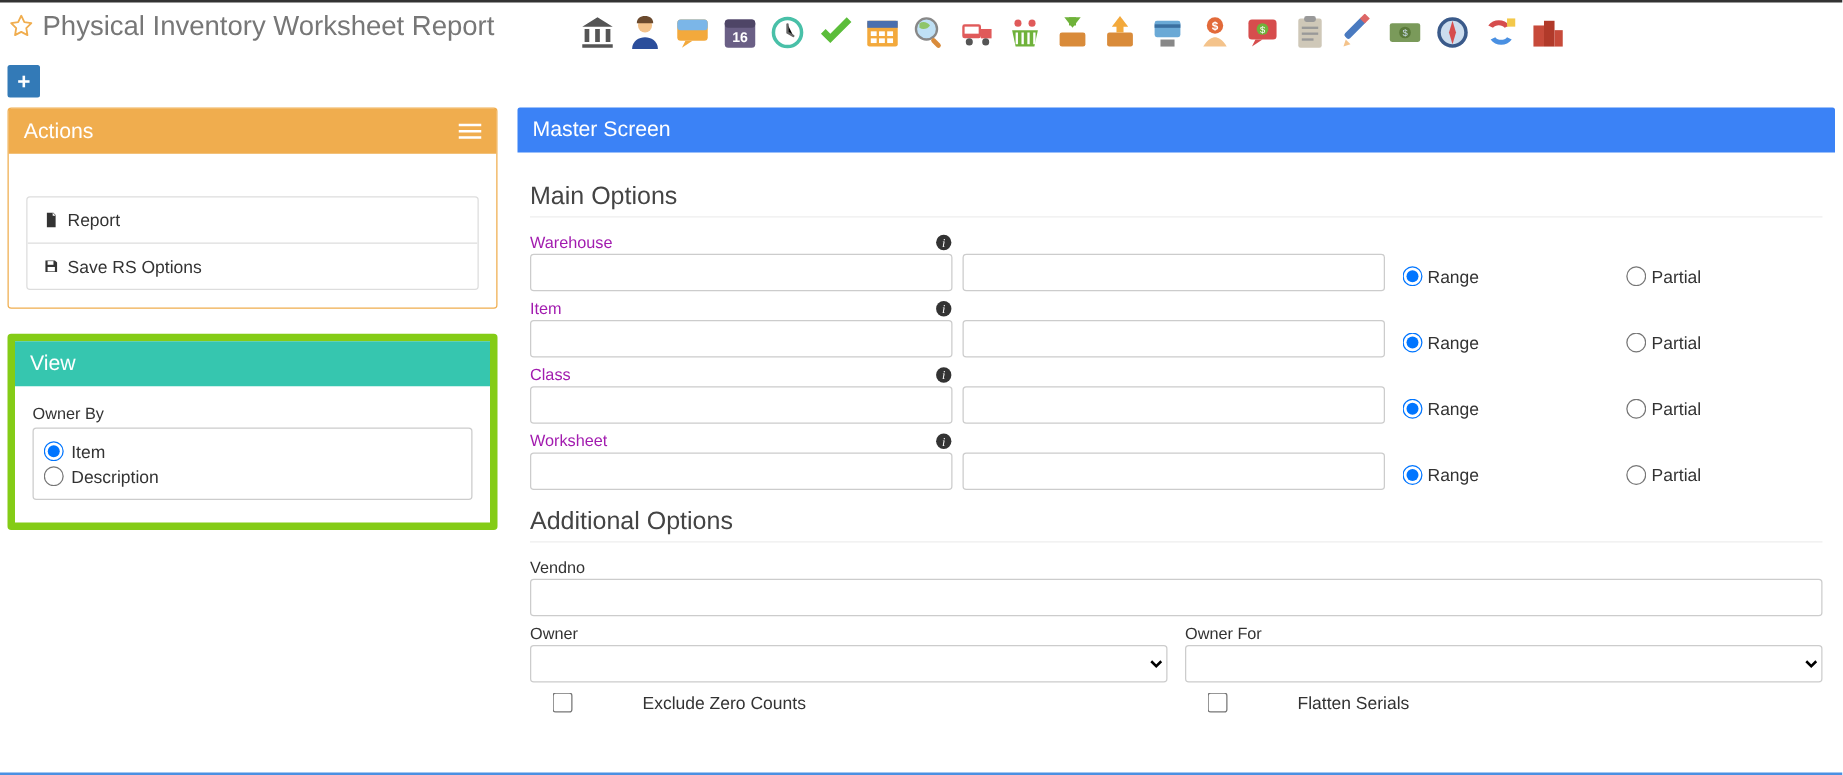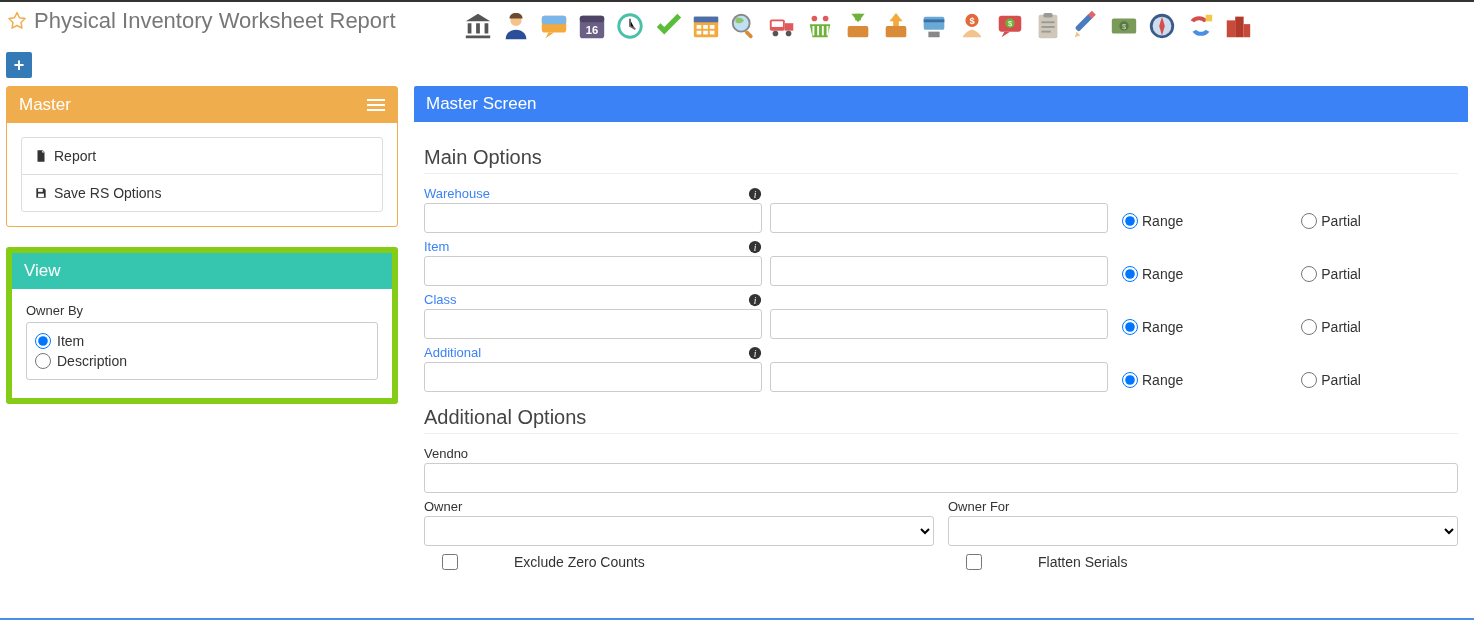--- a/index.html
+++ b/index.html
@@ -20,21 +20,21 @@
   .plus-btn { width: 26px; height: 26px; background:#337ab7; color:#fff; display:flex; align-items:center; justify-content:center; margin: 10px 0 8px 6px; border-radius:2px; cursor:pointer; font-size:18px; font-weight:700; }
 
   .layout { display:flex; gap:16px; padding: 0 6px 12px 6px; align-items:flex-start; }
 
   .sidebar { width: 392px; flex: 0 0 392px; }
   .panel { border-radius:3px; margin-bottom: 20px; }
   .actions-panel { border:1px solid #f0ad4e; }
   .actions-hdr { background:#f0ad4e; color:#fff; padding:8px 12px; font-size:17px; display:flex; align-items:center; justify-content:space-between; }
   .menu-icon { display:flex; flex-direction:column; gap:3px; }
   .menu-icon span { display:block; width:18px; height:2px; background:#fff; }
-  .actions-body { padding: 14px; }
+  .actions-body { padding: 14px; margin-top: 20px; }
   .list-group { border:1px solid #ddd; border-radius:3px; overflow:hidden; }
   .list-item { padding:10px 12px; border-top:1px solid #ddd; cursor:pointer; display:flex; align-items:center; gap:6px; color:#333; }
   .list-item:first-child { border-top:none; }
   .li-icon svg { width:14px; height:14px; display:block; fill:#333; }
 
   .view-panel { border:6px solid #84cc16; }
   .view-hdr { background:#36c6af; color:#fff; padding:8px 12px; font-size:17px; }
   .view-body { padding: 14px 14px 18px 14px; }
   .sortby-label { font-size:13px; color:#333; margin-bottom:4px; }
   .sortby-group { border:1px solid #ccc; border-radius:3px; padding:6px 8px 10px 8px; }
@@ -43,21 +43,21 @@
 
   .main { flex:1; }
   .screen-hdr { background:#3b82f6; color:#fff; padding:8px 12px; font-size:17px; border-radius:2px 2px 0 0; }
   .screen-body { padding: 18px 10px 18px 10px; }
 
   h3.section { font-size:20px; font-weight:400; color:#444; margin: 6px 0 4px 0; }
   hr.sep { border:none; border-top:1px solid #eee; margin: 0 0 12px 0; }
 
   .mo-row { display:flex; align-items:flex-end; gap:8px; margin-bottom:6px; }
   .mo-label-col { width: 338px; display:flex; flex-direction:column; gap:2px; }
-  .mo-label { font-size:13px; color:#3b82f6; display:flex; align-items:center; gap:4px; }
+  .mo-label { font-size:13px; color:#a21caf; display:flex; align-items:center; gap:4px; }
   .info-icon { margin-left:auto; }
   .info-icon svg { width:14px; height:14px; display:block; }
   .txt { width:100%; height:30px; border:1px solid #ccc; border-radius:3px; padding:4px 8px; font-size:14px; }
   .mo-second { width: 338px; }
   .mo-radios { display:flex; align-items:center; gap:8px; padding-bottom:4px; }
   .mo-radios .rgrp { display:flex; align-items:center; gap:4px; margin-left:10px; }
   .mo-radios .rgrp:first-child { margin-left: 6px; }
   .mo-radios .rgrp.spacer { margin-left: 110px; }
   .mo-radios input { width:16px; height:16px; }
 
@@ -250,21 +250,21 @@
 </div>
 
 <div class="plus-btn">+</div>
 
 <div class="layout">
 
   <div class="sidebar">
 
     <div class="panel actions-panel">
       <div class="actions-hdr">
-        <span>Master</span>
+        <span>Actions</span>
         <span class="menu-icon">
             <span></span>
             <span></span>
             <span></span>
           </span>
       </div>
       <div class="actions-body">
         <div class="list-group">
           <div class="list-item">
             <span class="li-icon">
@@ -393,21 +393,21 @@
           <label class="rgrp spacer">
               <input type="radio" name="cl" style="">
               <span>Partial</span>
             </label>
         </div>
       </div>
 
       <div class="mo-row">
         <div class="mo-label-col">
           <div class="mo-label">
-            <span>Additional</span>
+            <span>Worksheet</span>
             <span class="info-icon">
                 <svg viewBox="0 0 16 16">
                   <circle cx="8" cy="8" r="7" fill="#333"></circle>
                   <text x="8" y="12" font-size="11" text-anchor="middle" fill="#fff" font-family="Georgia" font-style="italic">i</text>
                 </svg>
               </span>
           </div>
           <input class="txt" style="">
         </div>
         <div class="mo-second"><input class="txt" style=""></div>

